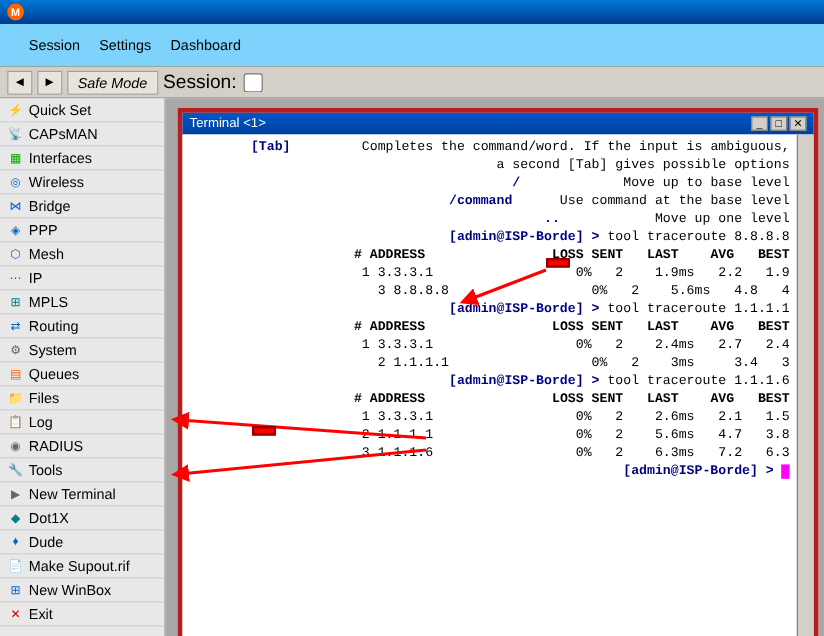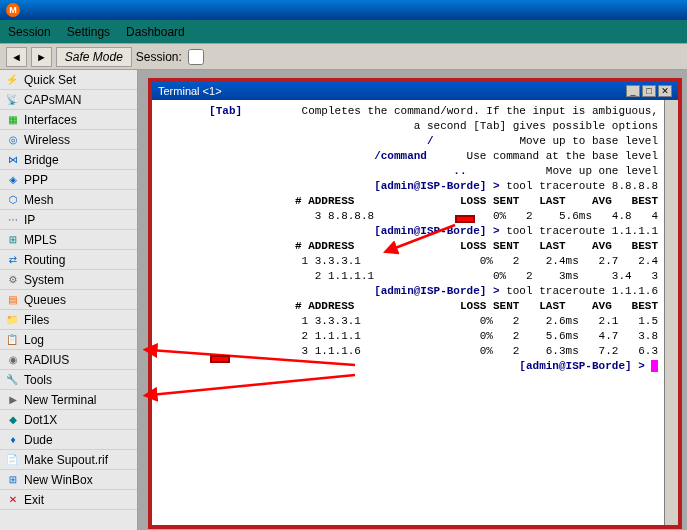--- a/index.html
+++ b/index.html
@@ -31,27 +31,27 @@
       display: inline-block;
       font-size: 9px;
       color: white;
       text-align: center;
       line-height: 14px;
       font-weight: bold;
     }
 
     
     .menu-bar {
-      background: #0f766e;
-      padding: 2px 0;
+      background: #7dd3fc;
+      padding: 2px 16px;
       display: flex;
       align-items: center;
       gap: 0;
       border-bottom: 1px solid #a0a0a0;
-      height: 24px;
+      height: 36px;
     }
     .menu-item {
       padding: 1px 8px;
       cursor: pointer;
       font-size: 12px;
     }
 
     
     .toolbar {
       background: #d4d0c8;
@@ -75,21 +75,21 @@
     }
     .safe-mode-btn {
       background: #e8e4dc;
       border: 1px solid #a0a0a0;
       padding: 1px 8px;
       font-size: 12px;
       cursor: pointer;
       height: 20px;
       font-style: italic;
     }
-    .session-label { font-size: 12px; }
+    .session-label { font-size: 16px; }
     .session-input {
       border: 1px solid #808080;
       background: white;
       width: 20px;
       height: 16px;
     }
 
     
     .main-layout {
       display: flex;
@@ -335,20 +335,21 @@
       <div class="terminal-wrapper">
         <div class="terminal-body" id="terminal-body">
             <div class="term-line"><span style="color:#000080;font-weight:bold">[Tab]</span>         Completes the command/word. If the input is ambiguous,</div>
             <div class="term-line">                    a second [Tab] gives possible options</div>
             <div class="term-line"></div>
             <div class="term-line"><span style="color:#000080;font-weight:bold">/</span>             Move up to base level</div>
             <div class="term-line"><span style="color:#000080;font-weight:bold">/command</span>      Use command at the base level</div>
             <div class="term-line"><span style="color:#000080;font-weight:bold">..</span>            Move up one level</div>
             <div class="term-line"><span style="color:#000080;font-weight:bold">[admin@ISP-Borde] &gt; </span><span>tool traceroute 8.8.8.8</span></div>
             <div class="term-line"><b># ADDRESS                LOSS SENT   LAST    AVG   BEST</b></div>
+            <div class="term-line">1 3.3.3.1                  0%   2    1.9ms   2.2   1.9</div>
             <div class="term-line">3 8.8.8.8                  0%   2    5.6ms   4.8   4</div>
             <div class="term-line"></div>
             <div class="term-line"><span style="color:#000080;font-weight:bold">[admin@ISP-Borde] &gt; </span><span>tool traceroute 1.1.1.1</span></div>
             <div class="term-line"><b># ADDRESS                LOSS SENT   LAST    AVG   BEST</b></div>
             <div class="term-line">1 3.3.3.1                  0%   2    2.4ms   2.7   2.4</div>
             <div class="term-line">2 1.1.1.1                  0%   2    3ms     3.4   3</div>
             <div class="term-line"></div>
             <div class="term-line"><span style="color:#000080;font-weight:bold">[admin@ISP-Borde] &gt; </span><span>tool traceroute 1.1.1.6</span></div>
             <div class="term-line"><b># ADDRESS                LOSS SENT   LAST    AVG   BEST</b></div>
             <div class="term-line">1 3.3.3.1                  0%   2    2.6ms   2.1   1.5</div>

